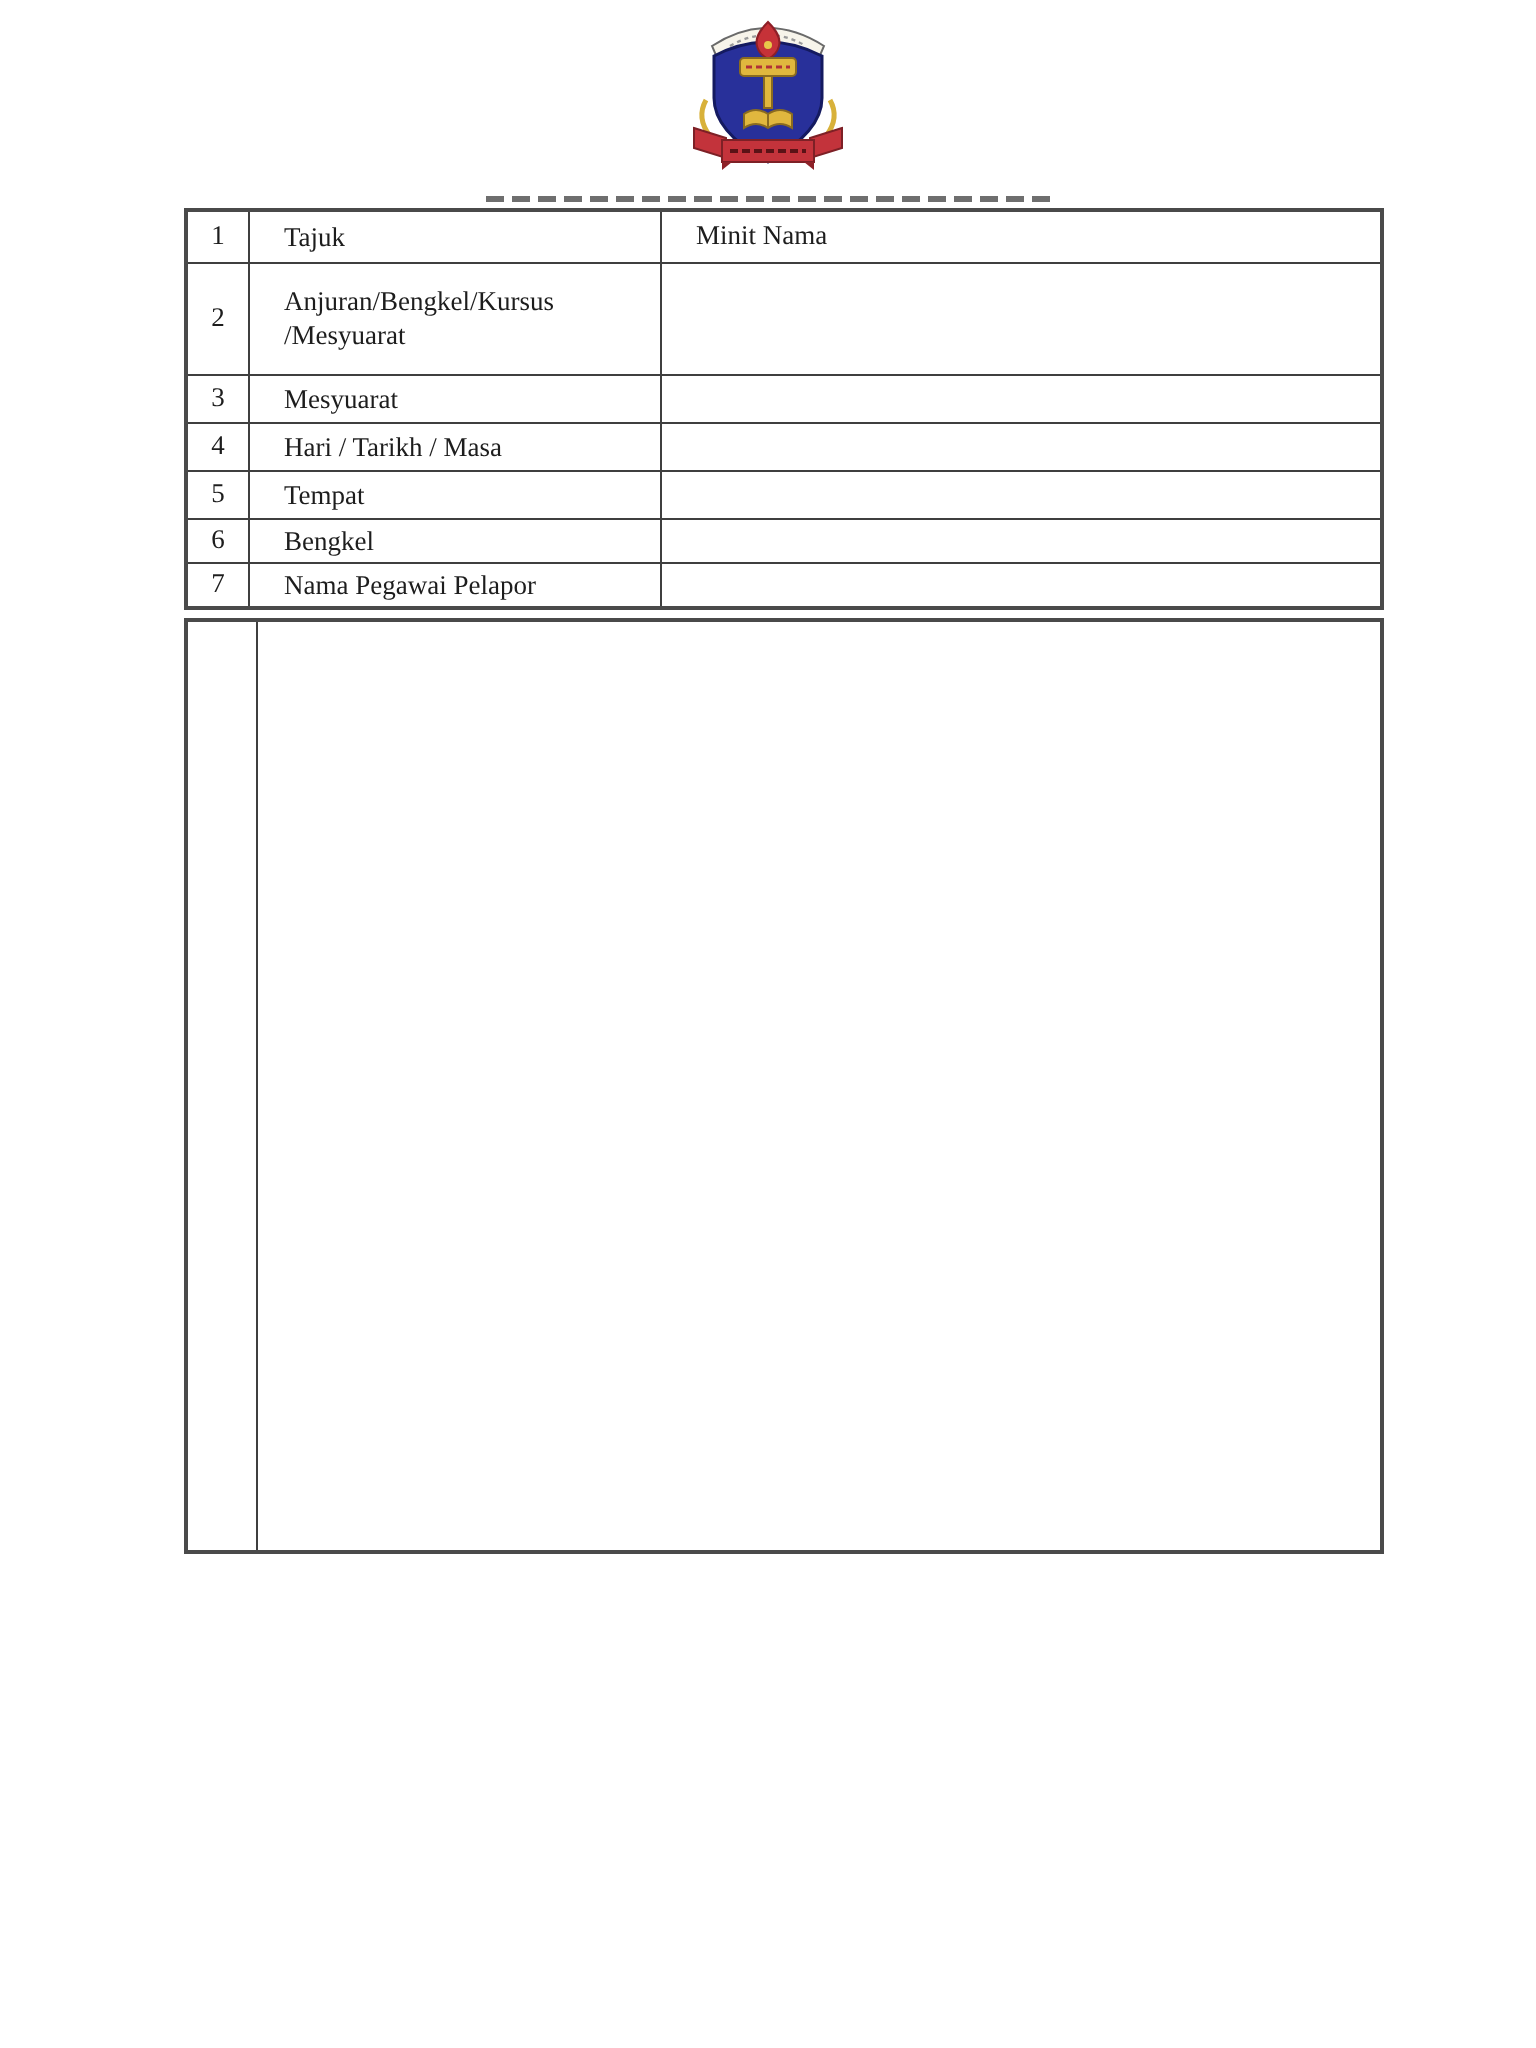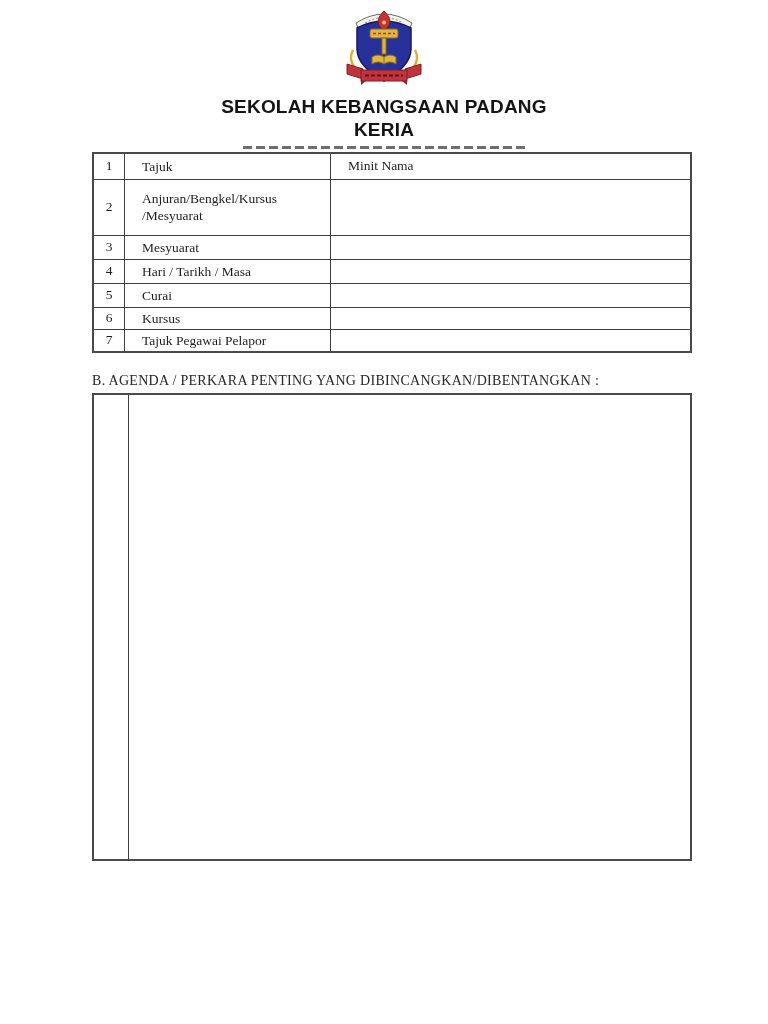--- a/index.html
+++ b/index.html
@@ -136,24 +136,20 @@
 
       <polygon points="8,62 24,67 24,77 8,72" fill="#c3333b" stroke="#7d2026" stroke-width="1"></polygon>
       <polygon points="82,62 66,67 66,77 82,72" fill="#c3333b" stroke="#7d2026" stroke-width="1"></polygon>
       <rect x="22" y="68" width="46" height="11" fill="#c3333b" stroke="#7d2026" stroke-width="1"></rect>
       <line x1="26" y1="73.5" x2="64" y2="73.5" stroke="#5a1216" stroke-width="2" stroke-dasharray="4 2"></line>
       <polygon points="22,79 22,83 27,79" fill="#8e2228"></polygon>
       <polygon points="68,79 68,83 63,79" fill="#8e2228"></polygon>
     </svg>
   </div>
 
-  <div class="title">
-    <div>SEKOLAH KEBANGSAAN PADANG</div>
-    <div>KERIA</div>
-  </div>
 
   <div class="clipline"></div>
 
   <div class="content">
 
 
     <table class="tbl-a">
       <tbody>
           <tr>
             <td>1</td>
@@ -170,37 +166,36 @@
             <td>Mesyuarat</td>
             <td></td>
           </tr>
           <tr>
             <td>4</td>
             <td>Hari / Tarikh / Masa</td>
             <td></td>
           </tr>
           <tr>
             <td>5</td>
-            <td>Curai</td>
+            <td>Tempat</td>
             <td></td>
           </tr>
           <tr>
             <td>6</td>
-            <td>Kursus</td>
+            <td>Bengkel</td>
             <td></td>
           </tr>
           <tr>
             <td>7</td>
-            <td>Tajuk Pegawai Pelapor</td>
+            <td>Nama Pegawai Pelapor</td>
             <td></td>
           </tr>
         </tbody>
     </table>
 
-    <h2 class="sec-head sec-head-b">B. AGENDA / PERKARA PENTING YANG DIBINCANGKAN/DIBENTANGKAN :</h2>
 
     <table class="tbl-b">
       <tbody>
         <tr class="body-row">
           <td class="bil-col"></td>
           <td></td>
         </tr>
       </tbody>
     </table>
 

